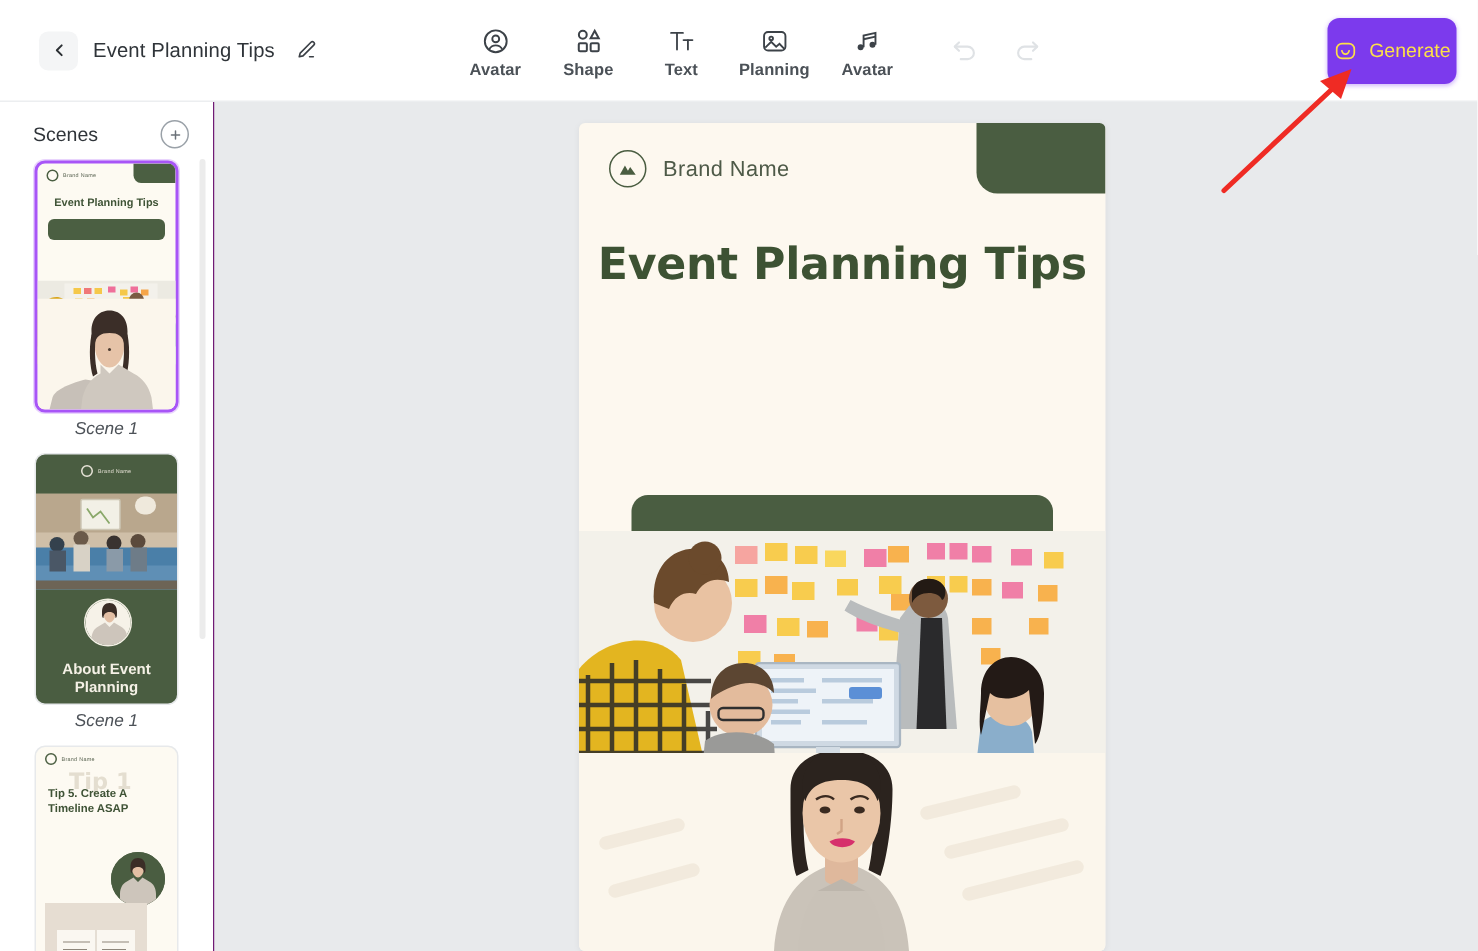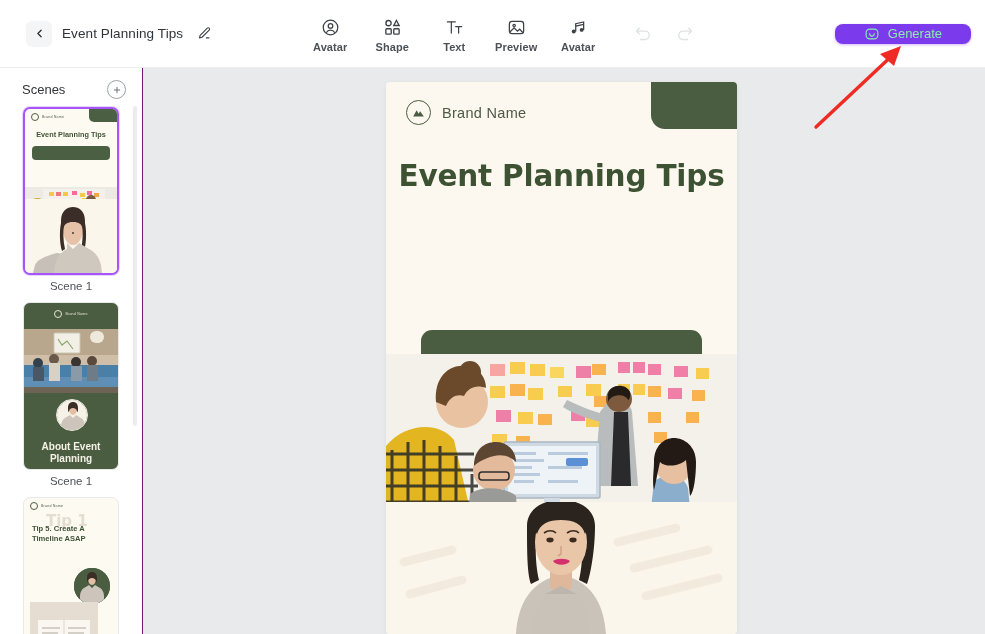--- a/index.html
+++ b/index.html
@@ -37,22 +37,22 @@
   .tb-history { display: flex; align-items: center; gap: 18px; margin-left: 22px; }
   .histbtn { width: 24px; height: 24px; display:flex;align-items:center;justify-content:center; color: #dfe2e5; cursor: default; }
 
   .tb-right { margin-left: auto; display: flex; align-items: center; gap: 18px; padding-right: 14px; }
   .preview-btn {
     height: 36px; border-radius: 8px; background: #f1f2f4; color: #2e3338;
     display: flex; align-items: center; gap: 8px; padding: 0 18px;
     font-size: 13px; cursor: pointer; border: none; white-space: nowrap;
   }
   .generate-btn {
-    height: 20px; border-radius: 8px; background: #7c3aed; color: #86efac;
-    display: flex; align-items: center; gap: 8px; padding: 0 29px;
+    height: 44px; border-radius: 8px; background: #7c3aed; color: #fde047;
+    display: flex; align-items: center; gap: 8px; padding: 0 4px;
     font-size: 13px; cursor: pointer; border: none; white-space: nowrap;
     box-shadow: 0 1px 3px rgba(124,58,237,.35);
   }
 
   
   .sidebar {
     position: absolute; left: 0; top: 68px; width: 143px; height: 566px;
     background: #ffffff; border-right: 1px solid #701a75; overflow: hidden;
   }
   .scenes-head {
@@ -65,21 +65,21 @@
     display: flex; align-items: center; justify-content: center;
     color: #6b7178; font-size: 14px; line-height: 1; cursor: pointer;
   }
   .scene-list { padding: 0 0 0 0; }
   .scene-item { display: flex; flex-direction: column; align-items: center; margin-bottom: 6px; }
   .thumb {
     width: 96px; height: 168px; border-radius: 7px; overflow: hidden;
     position: relative; background: #fdfaf2; border: 1px solid #e7e9eb;
   }
   .thumb.selected { border: 2px solid #a855f7; box-shadow: 0 0 0 1px rgba(168,85,247,.25); }
-  .scene-label { font-size: 11.5px; color: #4d5258; margin-top: 5px; margin-bottom: 4px; }
+  .scene-label { font-size: 11.5px; color: #4d5258; margin-top: 5px; margin-bottom: 4px; font-style: italic; }
 
   
   .t-brandrow { display:flex; align-items:center; gap:3px; padding:4px 6px; }
   .t-logo { width:8px;height:8px;border-radius:50%;border:1px solid #4b5f42; display:inline-block;}
   .t-brandtxt { font-size:3.6px; color:#5a6452; letter-spacing:.2px;}
   .t-greenchip { position:absolute; right:0; top:0; width:28px;height:13px; background:#4b5f42; border-bottom-left-radius:5px;}
   .t-title { font-size:7.3px; font-weight:bold; color:#3f5336; text-align:center; margin-top:6px; padding:0 4px; line-height:1.15;}
   .t-greenbar { height:14px; background:#4b5f42; border-radius:4px; margin:7px 7px 0 7px;}
   .t-photo { position:absolute; left:0; right:0; height:56px; }
   .t-avatar { position:absolute; left:0; right:0; bottom:0; height:74px; }
@@ -178,21 +178,21 @@
       </div>
 
       <div class="tool">
         <span class="ic">
           <svg width="19" height="19" viewBox="0 0 24 24" fill="none" stroke="currentColor" stroke-width="1.6">
               <rect x="3" y="4.2" width="18" height="15.6" rx="3.4"></rect>
               <circle cx="9" cy="9.6" r="1.5"></circle>
               <path d="M4 17.4l5-5 4.2 4.2 2.8-2.4 4 4.2"></path>
             </svg>
         </span>
-        <span class="lb">Preview</span>
+        <span class="lb">Planning</span>
       </div>
 
       <div class="tool">
         <span class="ic">
           <svg width="19" height="19" viewBox="0 0 24 24" fill="none" stroke="currentColor" stroke-width="1.6">
               <circle cx="6" cy="17" r="2.5" fill="currentColor" stroke="none"></circle>
               <circle cx="16" cy="15" r="2.5" fill="currentColor" stroke="none"></circle>
               <path d="M8.5 17V7.2l10-2.2V15"></path>
               <path d="M8.5 10.3l10-2.2"></path>
             </svg>

